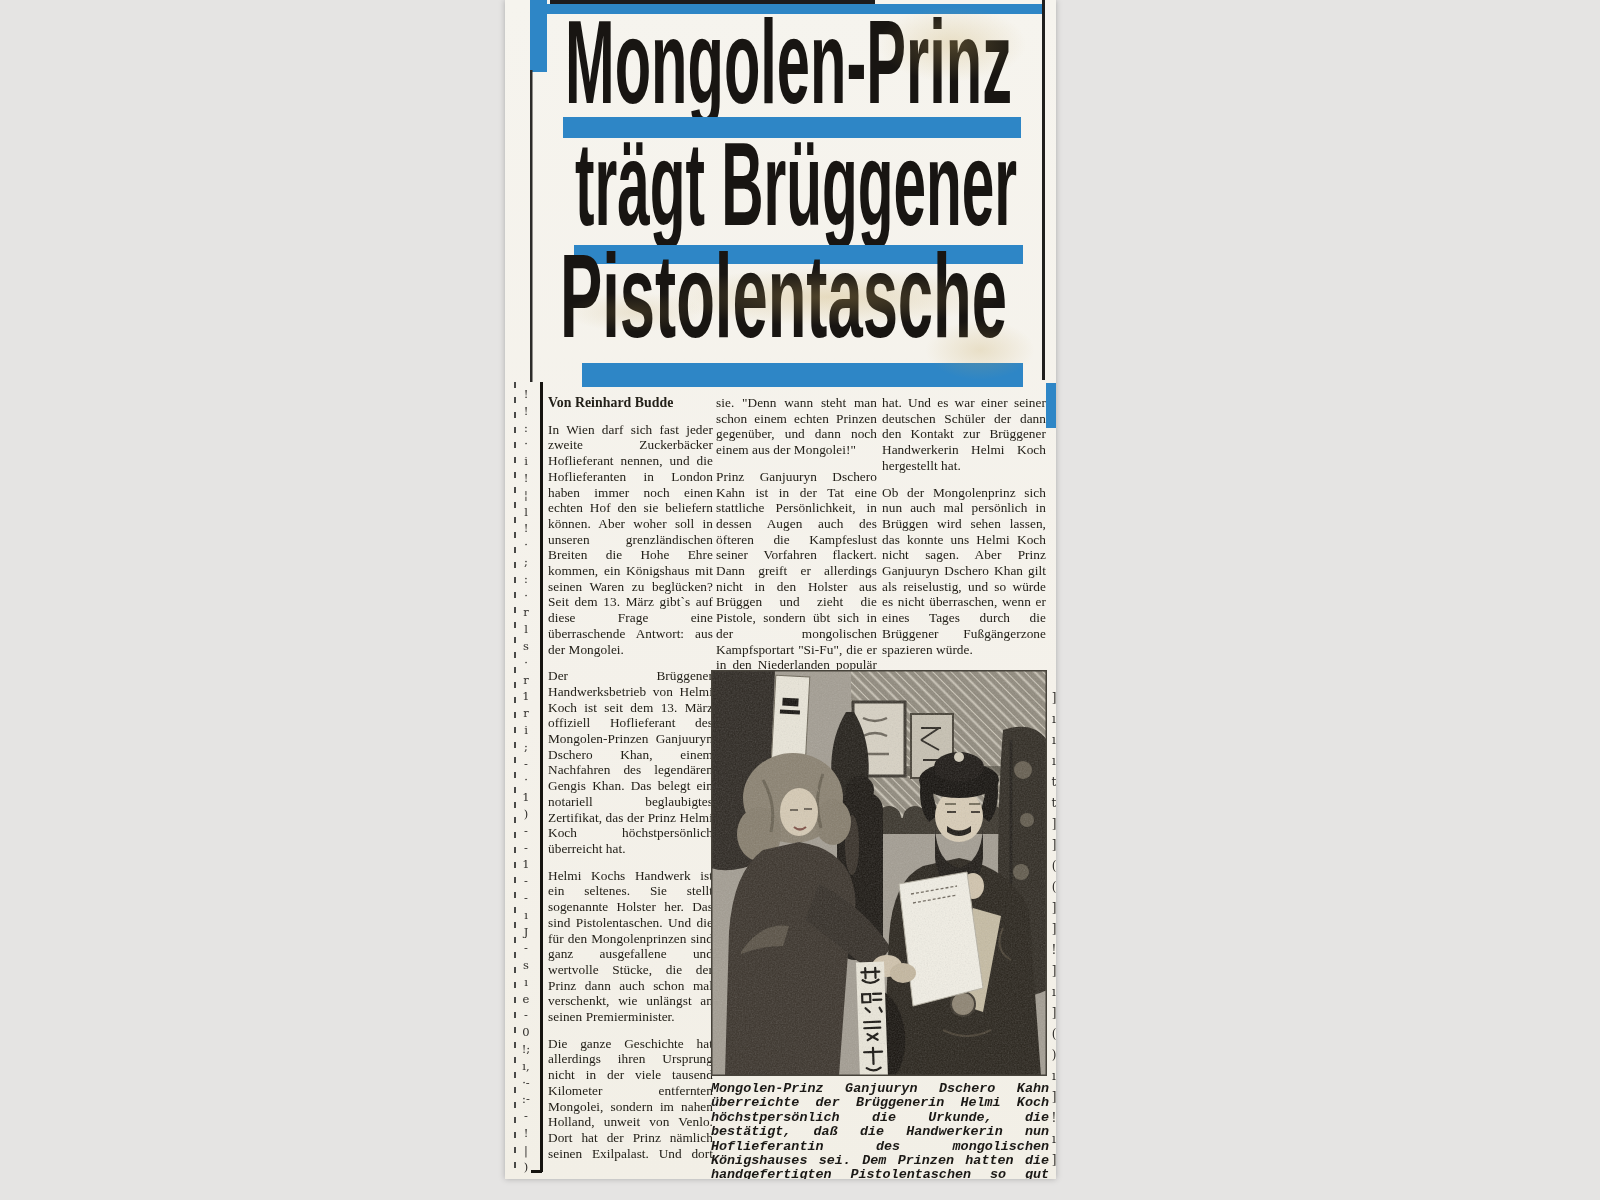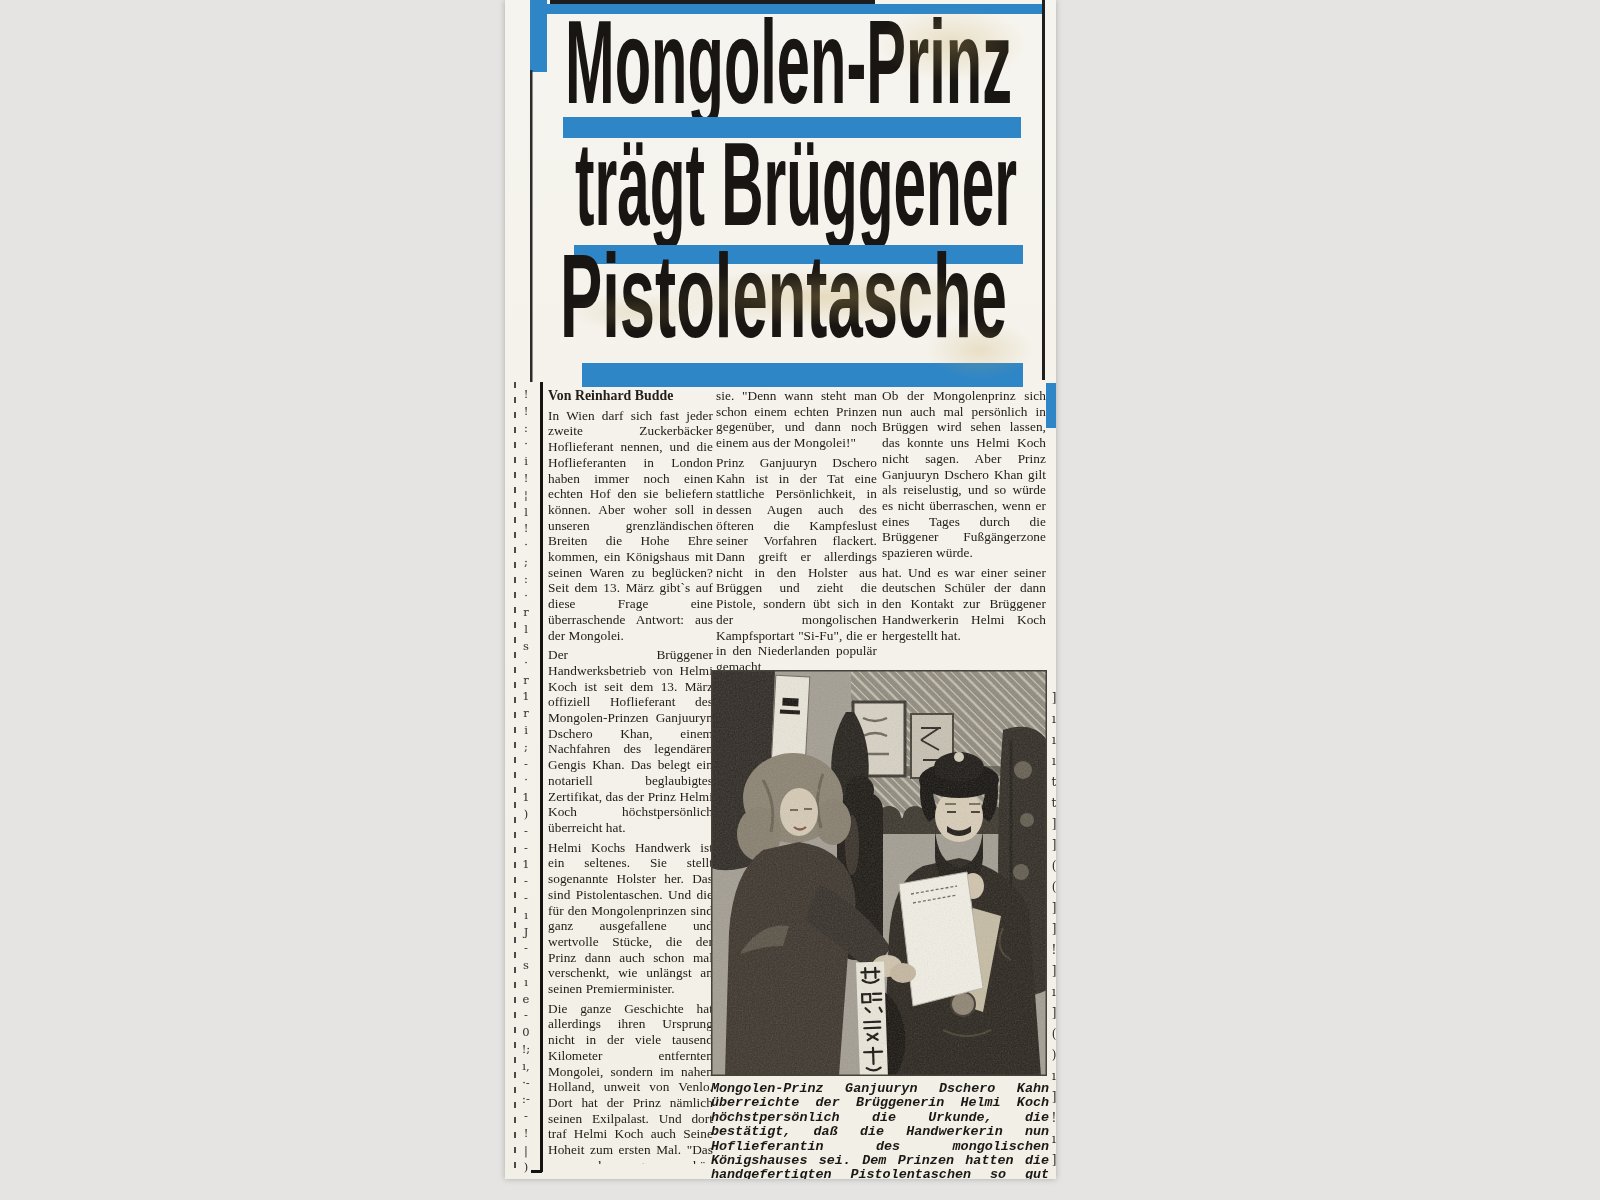--- a/index.html
+++ b/index.html
@@ -12,21 +12,21 @@
   .stain.s1{left:150px;top:268px;width:350px;height:58px;background:radial-gradient(ellipse at center,rgba(198,168,96,.32),rgba(198,168,96,0) 70%);}
   .stain.s2{left:372px;top:6px;width:150px;height:76px;background:radial-gradient(ellipse at center,rgba(200,172,100,.30),rgba(200,172,100,0) 70%);}
   .stain.s3{left:420px;top:320px;width:110px;height:60px;background:radial-gradient(ellipse at center,rgba(196,166,92,.26),rgba(196,166,92,0) 70%);}
   .stain.s4{left:60px;top:292px;width:140px;height:40px;background:radial-gradient(ellipse at center,rgba(190,160,90,.20),rgba(190,160,90,0) 70%);}
 
   #headline-svg{position:absolute;left:0;top:0;}
   .hl-text{font-family:"Liberation Sans",sans-serif;font-weight:700;}
 
   .bodycol{position:absolute;font-size:13.3px;line-height:15.7px;color:#232019;
            text-align:justify;text-justify:inter-word;letter-spacing:.05px;overflow:hidden;}
-  .bodycol p{margin:4px 0 1px 0;}
+  .bodycol p{margin:11px 0 1px 0;}
   #col1{left:43px;top:384px;width:165px;height:780px;}
   #col2{left:211px;top:384px;width:161px;height:288px;}
   #col3{left:377px;top:384px;width:164px;height:280px;}
   .byline{font-weight:700;font-size:13.8px;margin:0 0 5px 0;}
   .lead{font-weight:400;}
 
   #photo-frame{position:absolute;left:206px;top:670px;width:336px;height:406px;background:#a39d92;}
   #caption{position:absolute;left:206px;top:1082px;width:338px;height:90px;
            font-size:13.4px;line-height:14.4px;font-weight:700;font-style:italic;
            color:#1b1916;text-align:justify;font-family:Liberation Mono, monospace;}
@@ -150,22 +150,22 @@
       <p class="lead">In Wien darf sich fast jeder zweite Zuckerbäcker Hoflieferant nennen, und die Hoflieferanten in London haben immer noch einen echten Hof den sie beliefern können. Aber woher soll in unseren grenzländischen Breiten die Hohe Ehre kommen, ein Königshaus mit seinen Waren zu beglücken? Seit dem 13. März gibt`s auf diese Frage eine überraschende Antwort: aus der Mongolei.</p>
       <p>Der Brüggener Handwerksbetrieb von Helmi Koch ist seit dem 13. März offiziell Hoflieferant des Mongolen-Prinzen Ganjuuryn Dschero Khan, einem Nachfahren des legendären Gengis Khan. Das belegt ein notariell beglaubigtes Zertifikat, das der Prinz Helmi Koch höchstpersönlich überreicht hat.</p>
       <p>Helmi Kochs Handwerk ist ein seltenes. Sie stellt sogenannte Holster her. Das sind Pistolentaschen. Und die für den Mongolenprinzen sind ganz ausgefallene und wertvolle Stücke, die der Prinz dann auch schon mal verschenkt, wie unlängst an seinen Premierminister.</p>
       <p>Die ganze Geschichte hat allerdings ihren Ursprung nicht in der viele tausend Kilometer entfernten Mongolei, sondern im nahen Holland, unweit von Venlo. Dort hat der Prinz nämlich seinen Exilpalast. Und dort traf Helmi Koch auch Seine Hoheit zum ersten Mal. "Das war schon ganz schön aufregend", erzählt</p>
     </div>
     <div id="col2" class="bodycol">
       <p>sie. "Denn wann steht man schon einem echten Prinzen gegenüber, und dann noch einem aus der Mongolei!"</p>
       <p>Prinz Ganjuuryn Dschero Kahn ist in der Tat eine stattliche Persönlichkeit, in dessen Augen auch des öfteren die Kampfeslust seiner Vorfahren flackert. Dann greift er allerdings nicht in den Holster aus Brüggen und zieht die Pistole, sondern übt sich in der mongolischen Kampfsportart "Si-Fu", die er in den Niederlanden populär gemacht</p>
     </div>
     <div id="col3" class="bodycol">
+      <p>hat. Und es war einer seiner deutschen Schüler der dann den Kontakt zur Brüggener Handwerkerin Helmi Koch hergestellt hat.</p>
       <p>Ob der Mongolenprinz sich nun auch mal persönlich in Brüggen wird sehen lassen, das konnte uns Helmi Koch nicht sagen. Aber Prinz Ganjuuryn Dschero Khan gilt als reiselustig, und so würde es nicht überraschen, wenn er eines Tages durch die Brüggener Fußgängerzone spazieren würde.</p>
-      <p>hat. Und es war einer seiner deutschen Schüler der dann den Kontakt zur Brüggener Handwerkerin Helmi Koch hergestellt hat.</p>
     </div>
 
     <div id="photo-frame">
       <svg width="336" height="406" viewBox="0 0 336 406">
         <defs>
           <pattern id="lat" width="13" height="13" patternUnits="userSpaceOnUse" patternTransform="rotate(45)">
             <rect width="13" height="13" fill="#8f897c"></rect>
             <path d="M0 0 H13 M0 6.5 H13" stroke="#cfc9bb" stroke-width="2.2"></path>
           </pattern>
           <filter id="grain" x="0" y="0" width="100%" height="100%">

